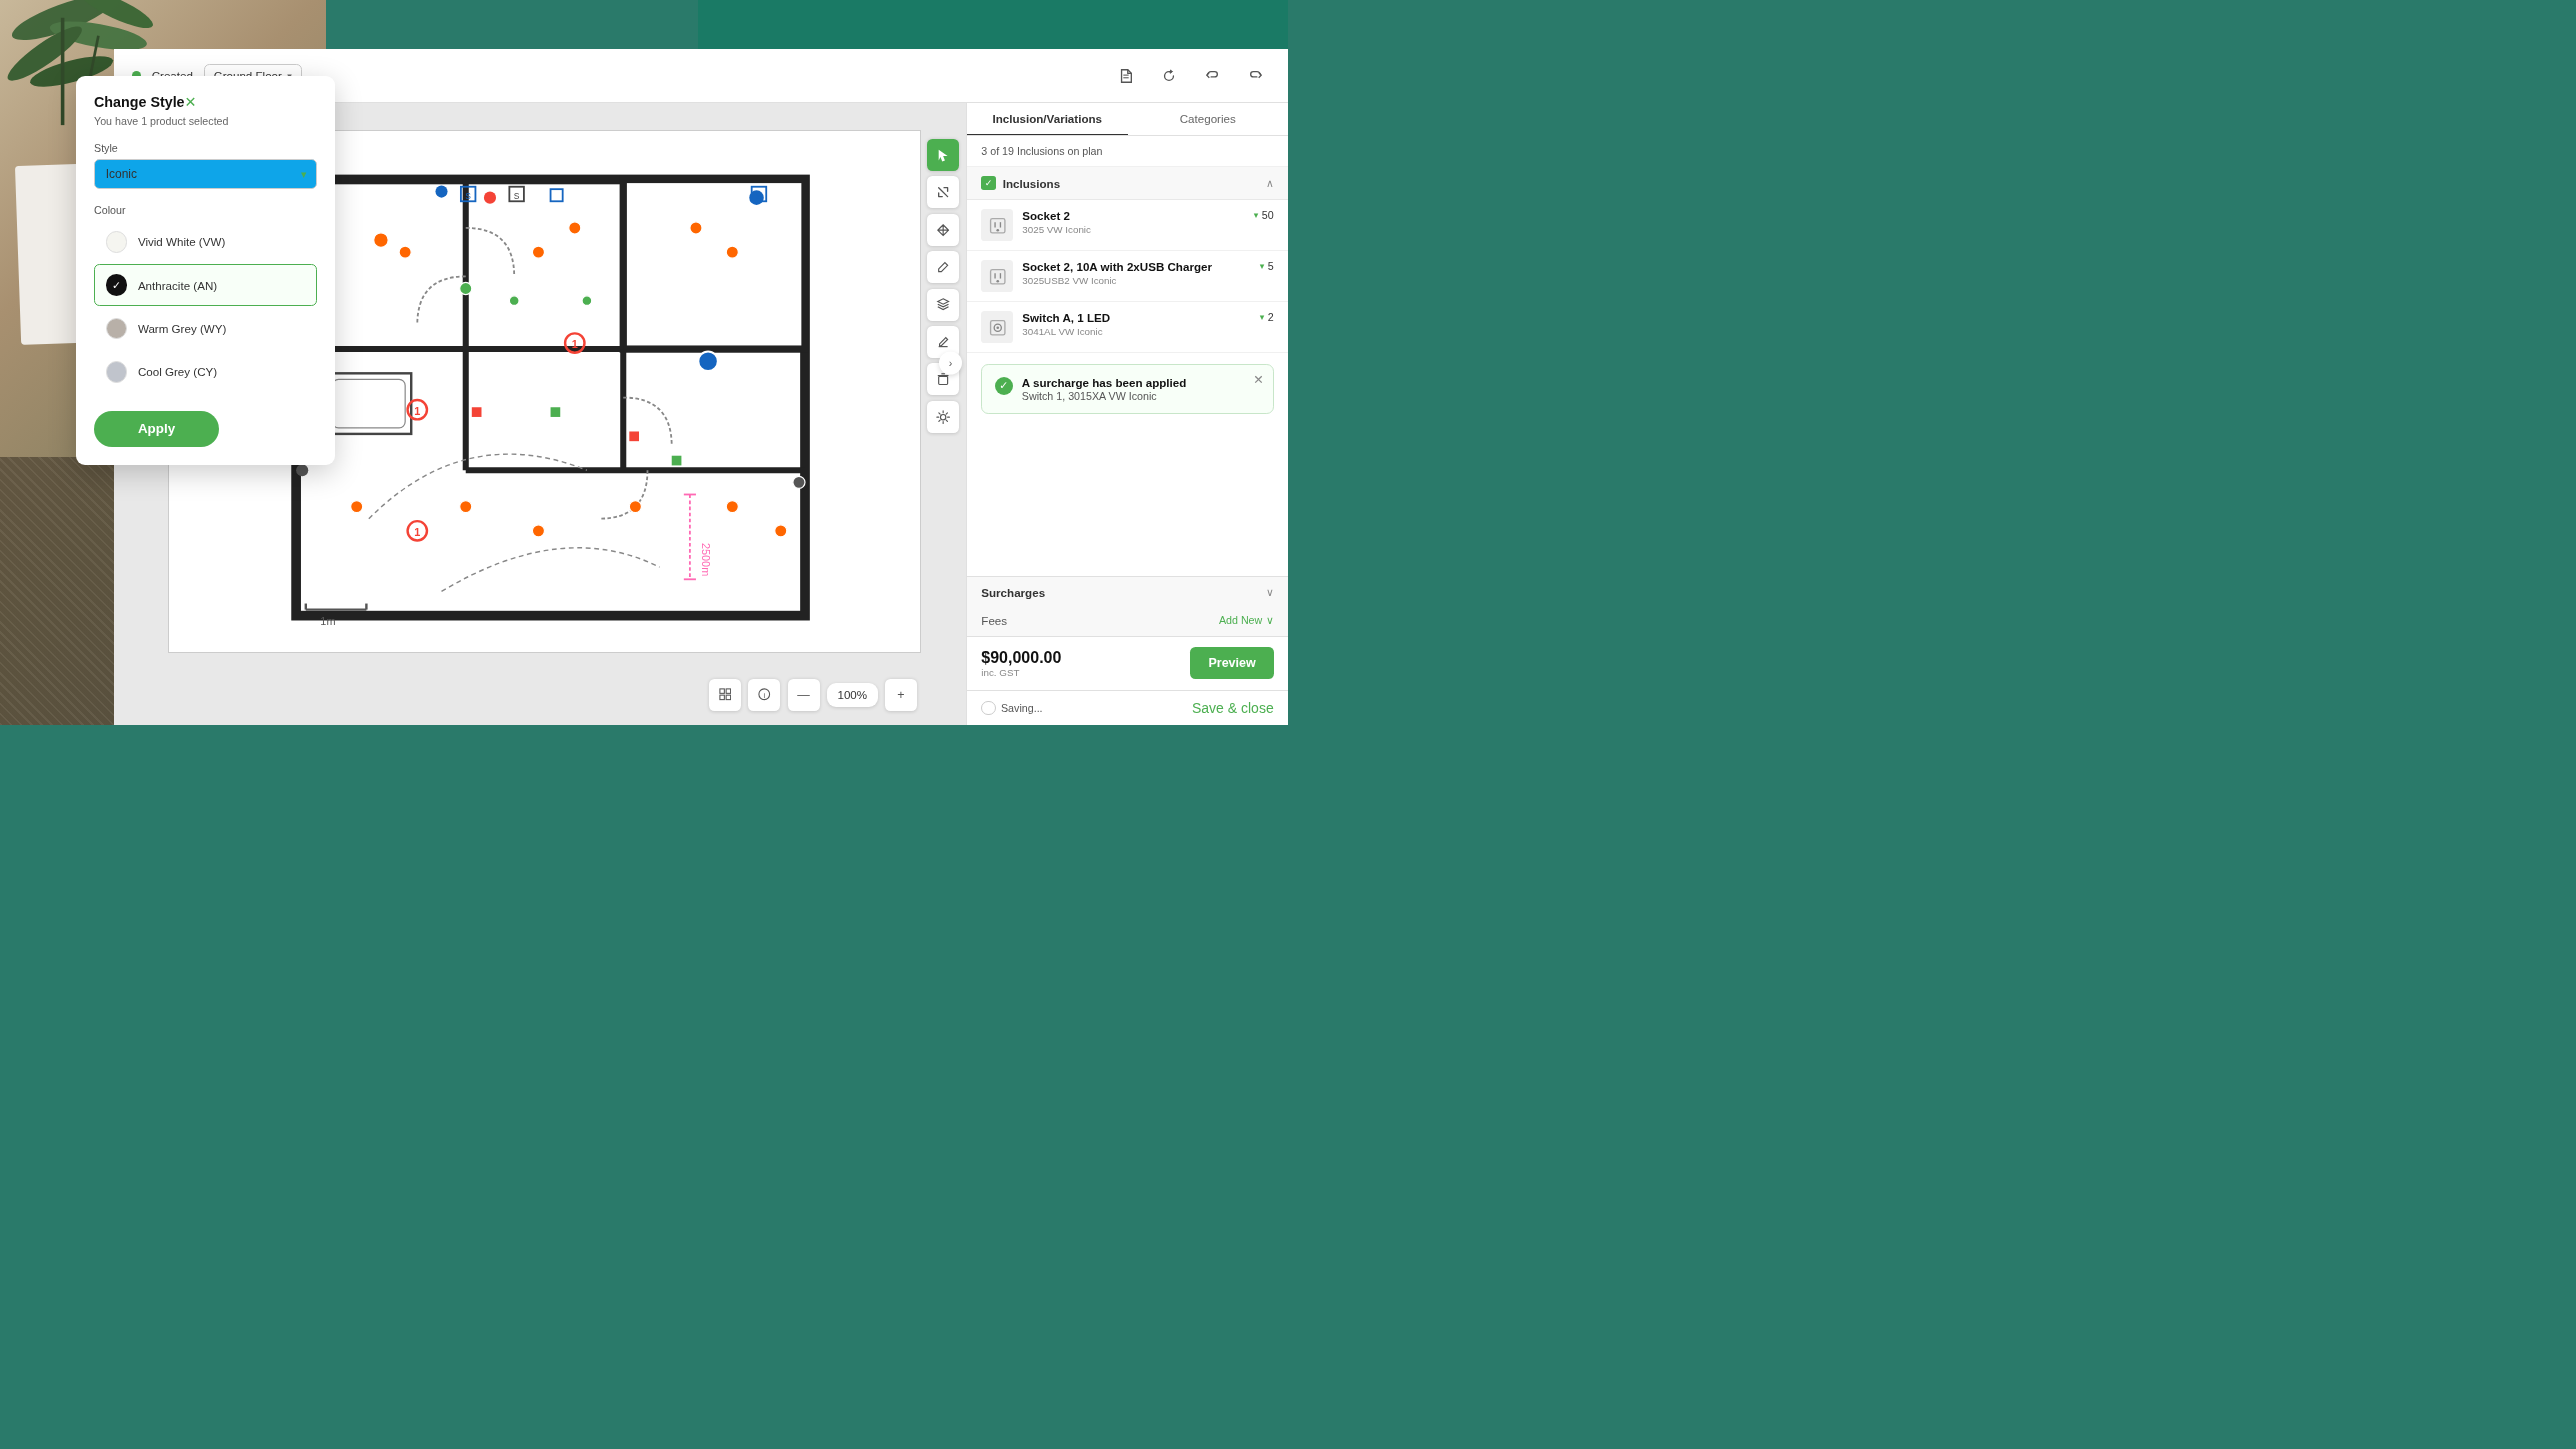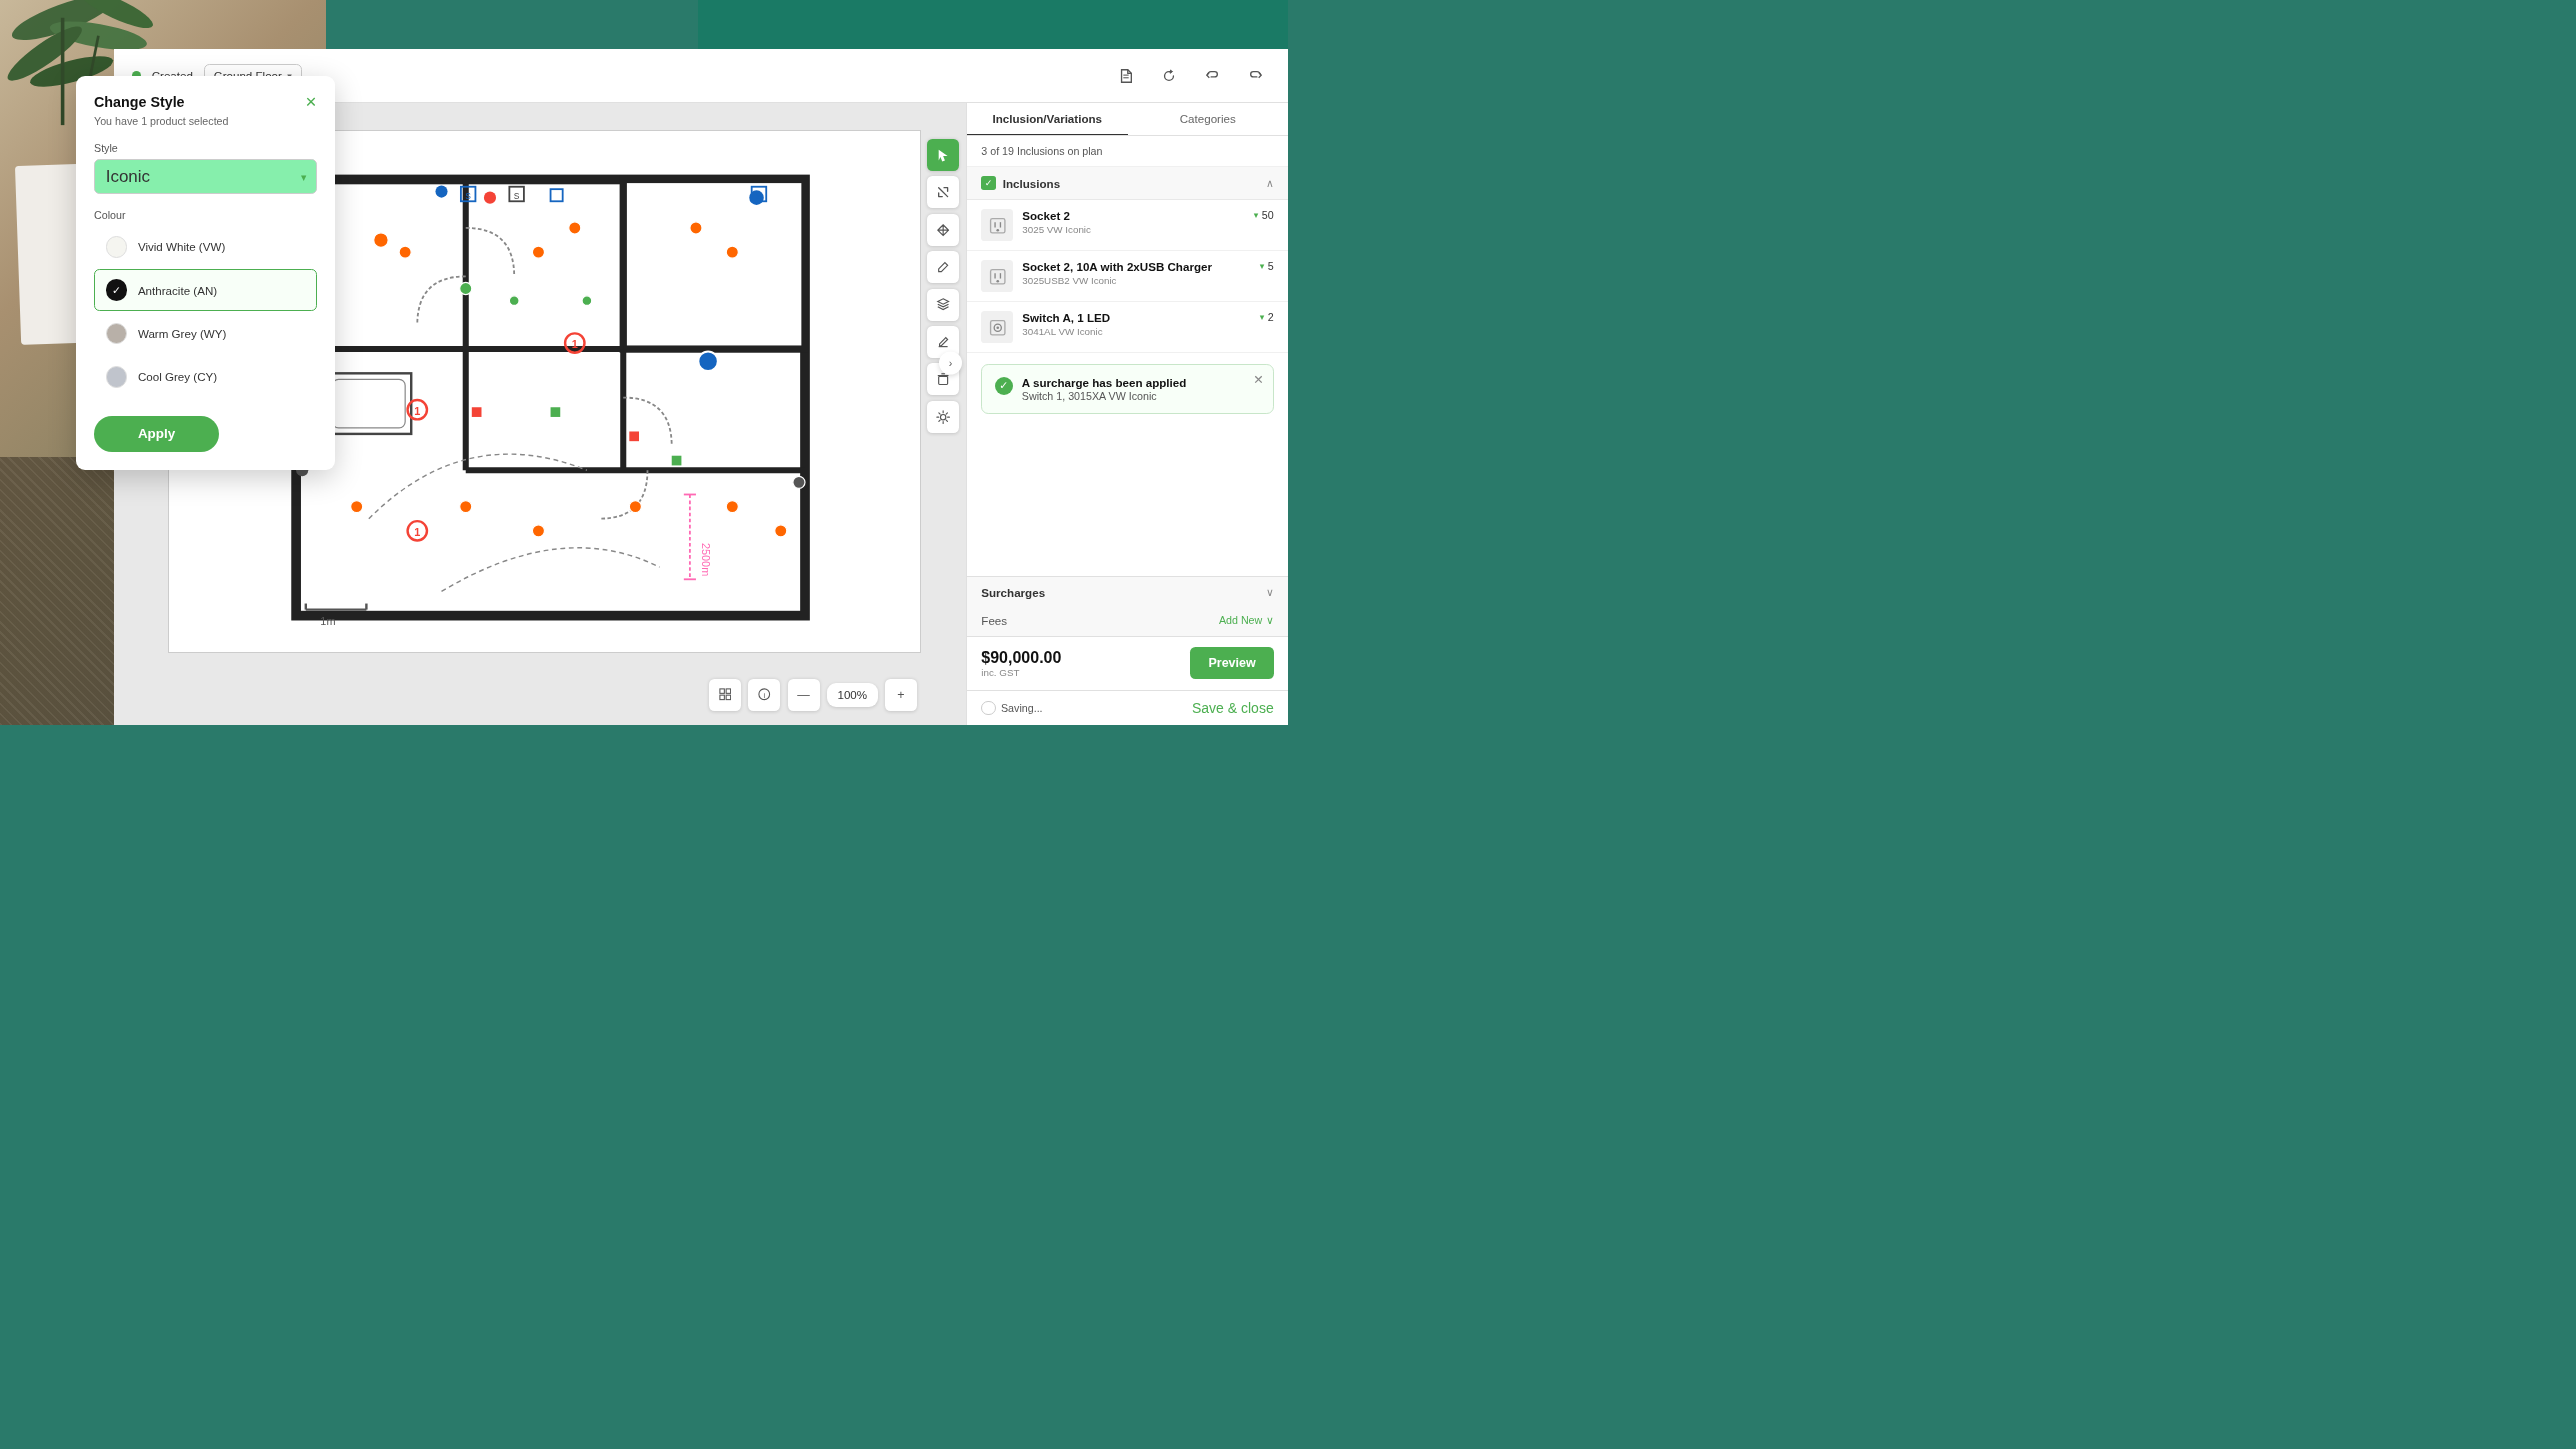--- a/index.html
+++ b/index.html
@@ -502,23 +502,22 @@
       width: 259px;
       background: white;
       border-radius: 9px;
       box-shadow: 0 7.2px 29px rgba(0,0,0,0.2);
       z-index: 100;
       padding: 18px;
     }
     .modal-header {
       display: flex;
       align-items: center;
-      justify-content: space-between;
+      justify-content: flex-start;
       margin-bottom: 5.4px;
-      gap: 28px;
     }
     .modal-title {
       font-size: 14.3px;
       font-weight: 700;
       color: #111;
     }
     .modal-close {
       font-size: 14.3px;
       color: #4CAF50;
       cursor: pointer;
@@ -536,24 +535,24 @@
     }
     .style-select-wrapper {
       position: relative;
       margin-bottom: 14.3px;
     }
     .style-select-wrapper select {
       width: 100%;
       border: 0.9px solid #ccc;
       border-radius: 5.4px;
       padding: 7.2px 10.7px;
-      font-size: 17px;
+      font-size: 12px;
       color: #333;
       appearance: none;
-      background: #86efac;
+      background: #0ea5e9;
       cursor: pointer;
     }
     .style-select-chevron {
       position: absolute;
       right: 10.7px;
       top: 50%;
       transform: translateY(-50%);
       font-size: 10.7px;
       color: #4CAF50;
       pointer-events: none;

